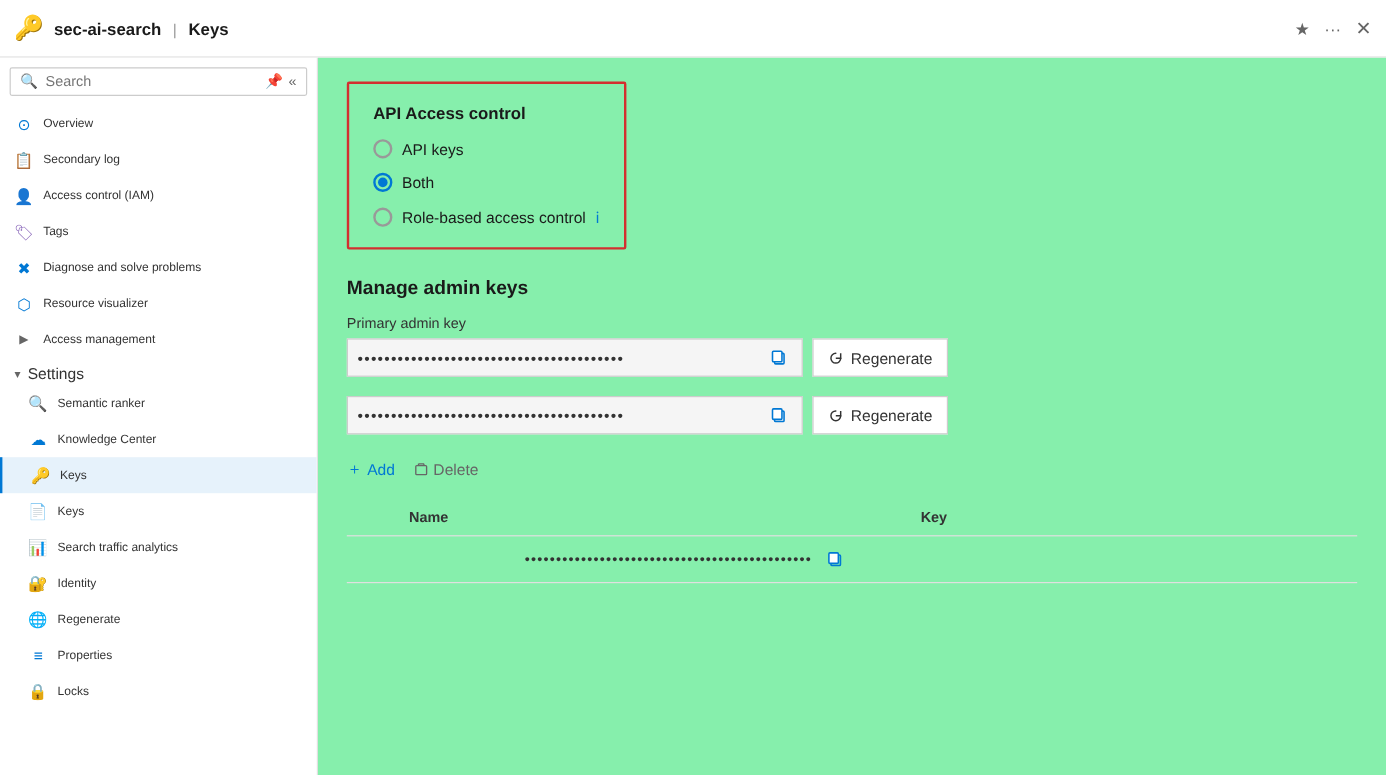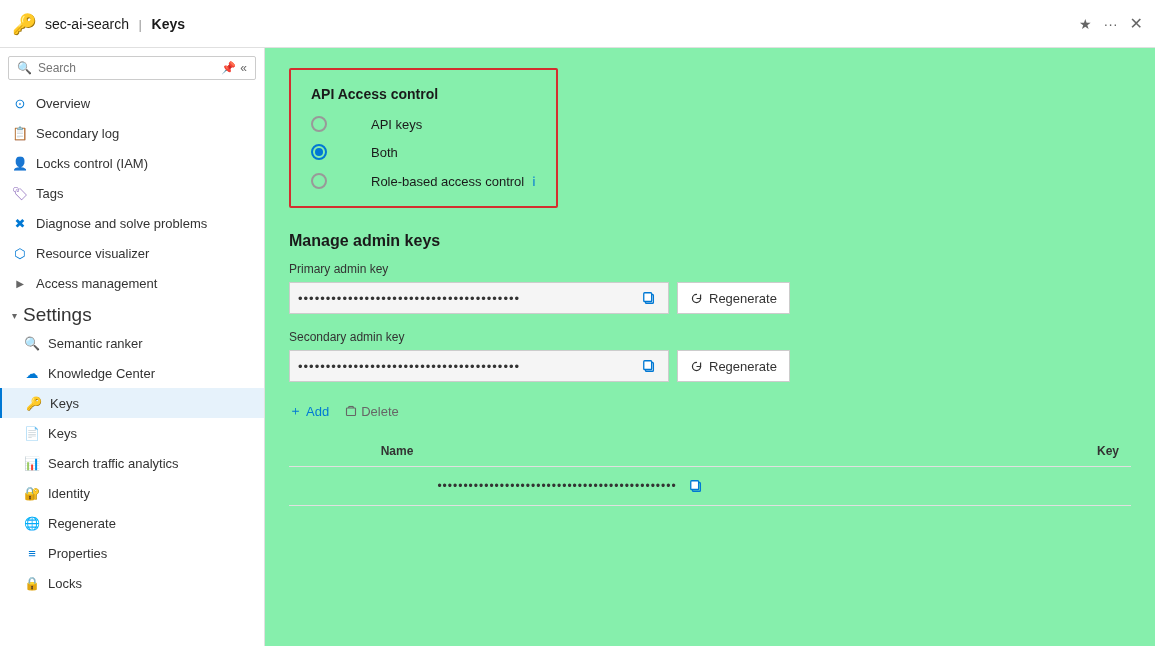--- a/index.html
+++ b/index.html
@@ -25,21 +25,21 @@
     }
     .search-box input { border: none; outline: none; flex: 1; font-size: 12px; color: #0369a1; }
     .search-box-icons { display: flex; gap: 4px; }
 
     .sidebar-item {
       display: flex; align-items: center; padding: 7px 12px; cursor: pointer;
       color: #333; gap: 8px; position: relative;
     }
     .sidebar-item.active { background: #e6f2fb; border-left: 2px solid #0078d4; }
     .sidebar-item .item-icon { width: 16px; height: 16px; flex-shrink: 0; display: flex; align-items: center; justify-content: center; }
-    .sidebar-item .item-label { font-size: 13px; }
+    .sidebar-item .item-label { font-size: 10px; }
     .sidebar-section { padding: 6px 12px 2px; color: #333; display: flex; align-items: center; gap: 6px; cursor: pointer; }
 
     
     .main-content { flex: 1; overflow-y: auto; padding: 20px 24px; background: #86efac; }
 
     
     .api-control-box {
       border: 2px solid #d32f2f; border-radius: 2px; padding: 16px 20px;
       display: inline-block; margin-bottom: 24px; min-width: 220px;
     }
@@ -47,21 +47,21 @@
     .radio-group { display: flex; flex-direction: column; gap: 12px; }
     .radio-item { display: flex; align-items: center; gap: 8px; cursor: pointer; }
     .radio-circle {
       width: 16px; height: 16px; border-radius: 50%; border: 2px solid #999;
       display: flex; align-items: center; justify-content: center; flex-shrink: 0;
     }
     .radio-circle.selected { border-color: #0078d4; }
     .radio-circle.selected::after {
       content: ''; width: 8px; height: 8px; border-radius: 50%; background: #0078d4;
     }
-    .radio-label { font-size: 13px; color: #1a1a1a; margin-left: 36px; }
+    .radio-label { font-size: 13px; color: #1a1a1a; }
     .info-icon { color: #0078d4; font-size: 13px; cursor: pointer; }
 
     
     .section-title { font-size: 16px; font-weight: 600; color: #1a1a1a; margin-bottom: 12px; }
 
     
     .key-section { margin-bottom: 20px; }
     .key-label { font-size: 12px; color: #333; margin-bottom: 6px; }
     .key-input-row { display: flex; align-items: center; gap: 8px; }
     .key-field {
@@ -84,36 +84,36 @@
     .action-bar { display: flex; align-items: center; gap: 16px; margin-bottom: 16px; }
     .action-btn {
       display: flex; align-items: center; gap: 4px; background: none; border: none;
       cursor: pointer; color: #0078d4; font-size: 13px; padding: 0;
     }
     .delete-btn { color: #666; }
 
     
     .query-table { width: 100%; border-collapse: collapse; }
     .query-table th {
-      text-align: right; padding: 8px 12px; font-size: 12px; font-weight: 600;
+      text-align: center; padding: 8px 12px; font-size: 12px; font-weight: 600;
       color: #333; border-bottom: 1px solid #e0e0e0;
     }
     .query-table td {
       padding: 10px 12px; font-size: 12px; color: #333;
       border-bottom: 1px solid #e0e0e0;
     }
     .key-value-cell { display: flex; align-items: center; gap: 8px; }
   </style>
 </head>
 <body>
 
 <div class="top-bar">
   <div style="color:#d97706; font-size:20px;">🔑</div>
   <span>
-    <span style="font-size:14px; font-weight:400; color:#1a1a1a;">sec-ai-search</span>
+    <span style="font-size:14px; font-weight:700; color:#1a1a1a;">sec-ai-search</span>
     <span style="color:#999; margin:0 6px;">|</span>
     <span style="font-size:14px; font-weight:600; color:#1a1a1a;">Keys</span>
   </span>
   <div style="margin-left:auto; display:flex; gap:12px; align-items:center;">
     <span style="color:#666; cursor:pointer; font-size:14px;">★</span>
     <span style="color:#666; cursor:pointer; font-size:14px;">···</span>
     <span style="color:#666; cursor:pointer; font-size:16px;">✕</span>
   </div>
 </div>
 
@@ -135,21 +135,21 @@
       <span class="item-label">Overview</span>
     </div>
 
     <div class="sidebar-item">
       <div class="item-icon" style="color:#0078d4;">📋</div>
       <span class="item-label">Secondary log</span>
     </div>
 
     <div class="sidebar-item">
       <div class="item-icon" style="color:#0078d4;">👤</div>
-      <span class="item-label">Locks control (IAM)</span>
+      <span class="item-label">Access control (IAM)</span>
     </div>
 
     <div class="sidebar-item">
       <div class="item-icon" style="color:#8764b8;">🏷</div>
       <span class="item-label">Tags</span>
     </div>
 
     <div class="sidebar-item">
       <div class="item-icon" style="color:#0078d4;">✖</div>
       <span class="item-label">Diagnose and solve problems</span>
@@ -160,21 +160,21 @@
       <span class="item-label">Resource visualizer</span>
     </div>
 
     <div class="sidebar-item">
       <div class="item-icon" style="color:#666; font-size:10px;">▶</div>
       <span class="item-label">Access management</span>
     </div>
 
     <div class="sidebar-section">
       <span style="font-size:10px; color:#666;">▾</span>
-      <span style="font-size:19px; color:#333;text-align:center;">Settings</span>
+      <span style="font-size:13px; color:#333;text-align:center;">Settings</span>
     </div>
 
     <div class="sidebar-item" style="padding-left:24px;">
       <div class="item-icon" style="color:#0078d4;">🔍</div>
       <span class="item-label">Semantic ranker</span>
     </div>
 
     <div class="sidebar-item" style="padding-left:24px;">
       <div class="item-icon" style="color:#0078d4;">☁</div>
       <span class="item-label">Knowledge Center</span>
@@ -261,21 +261,20 @@
             <svg width="13" height="13" viewBox="0 0 16 16" fill="none" stroke="#333" stroke-width="1.5">
               <path d="M13 8A5 5 0 1 1 8 3" stroke-linecap="round"></path>
               <polyline points="13,3 13,8 8,8" fill="none"></polyline>
             </svg>
             <span>Regenerate</span>
           </button>
         </div>
       </div>
 
       <div>
-        <div class="key-label">Secondary admin key</div>
         <div class="key-input-row">
           <div class="key-field">
             <span class="key-dots">••••••••••••••••••••••••••••••••••••••••</span>
             <button class="copy-btn" title="Copy">
               <svg width="14" height="14" viewBox="0 0 16 16" fill="#0078d4">
                 <rect x="4" y="4" width="9" height="10" rx="1" fill="none" stroke="#0078d4" stroke-width="1.5"></rect>
                 <rect x="2" y="2" width="9" height="10" rx="1" fill="white" stroke="#0078d4" stroke-width="1.5"></rect>
               </svg>
             </button>
           </div>

